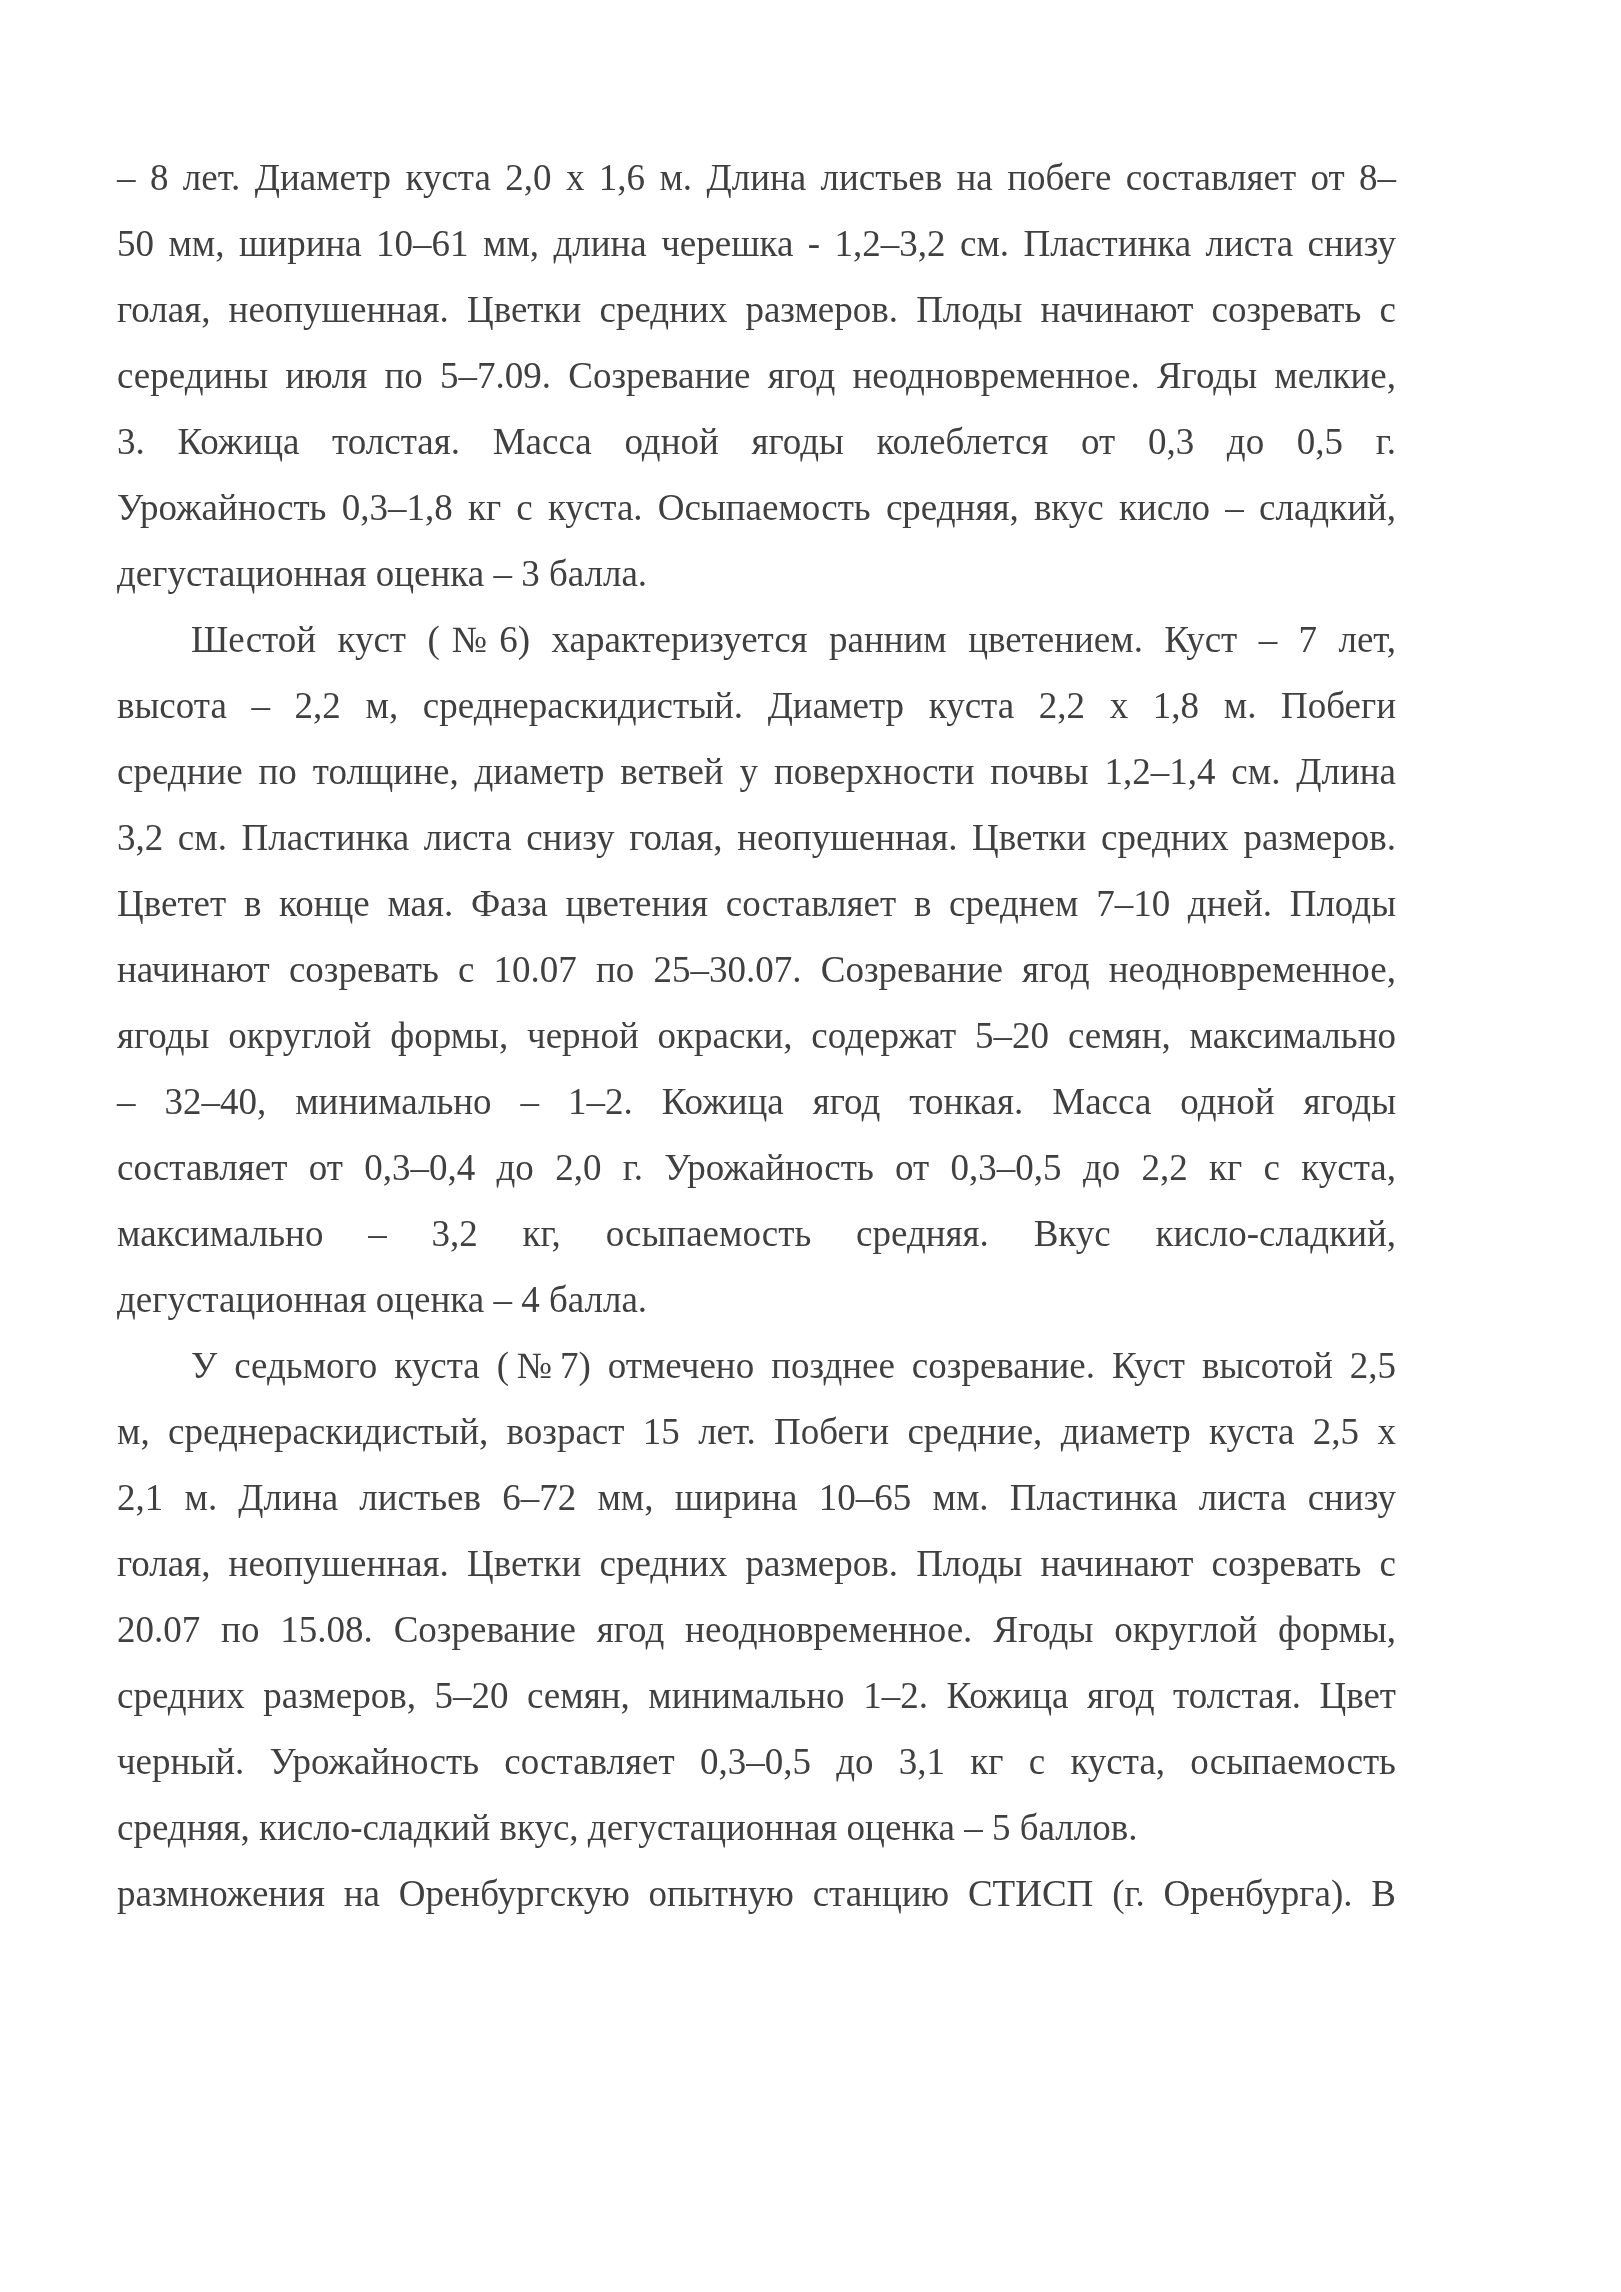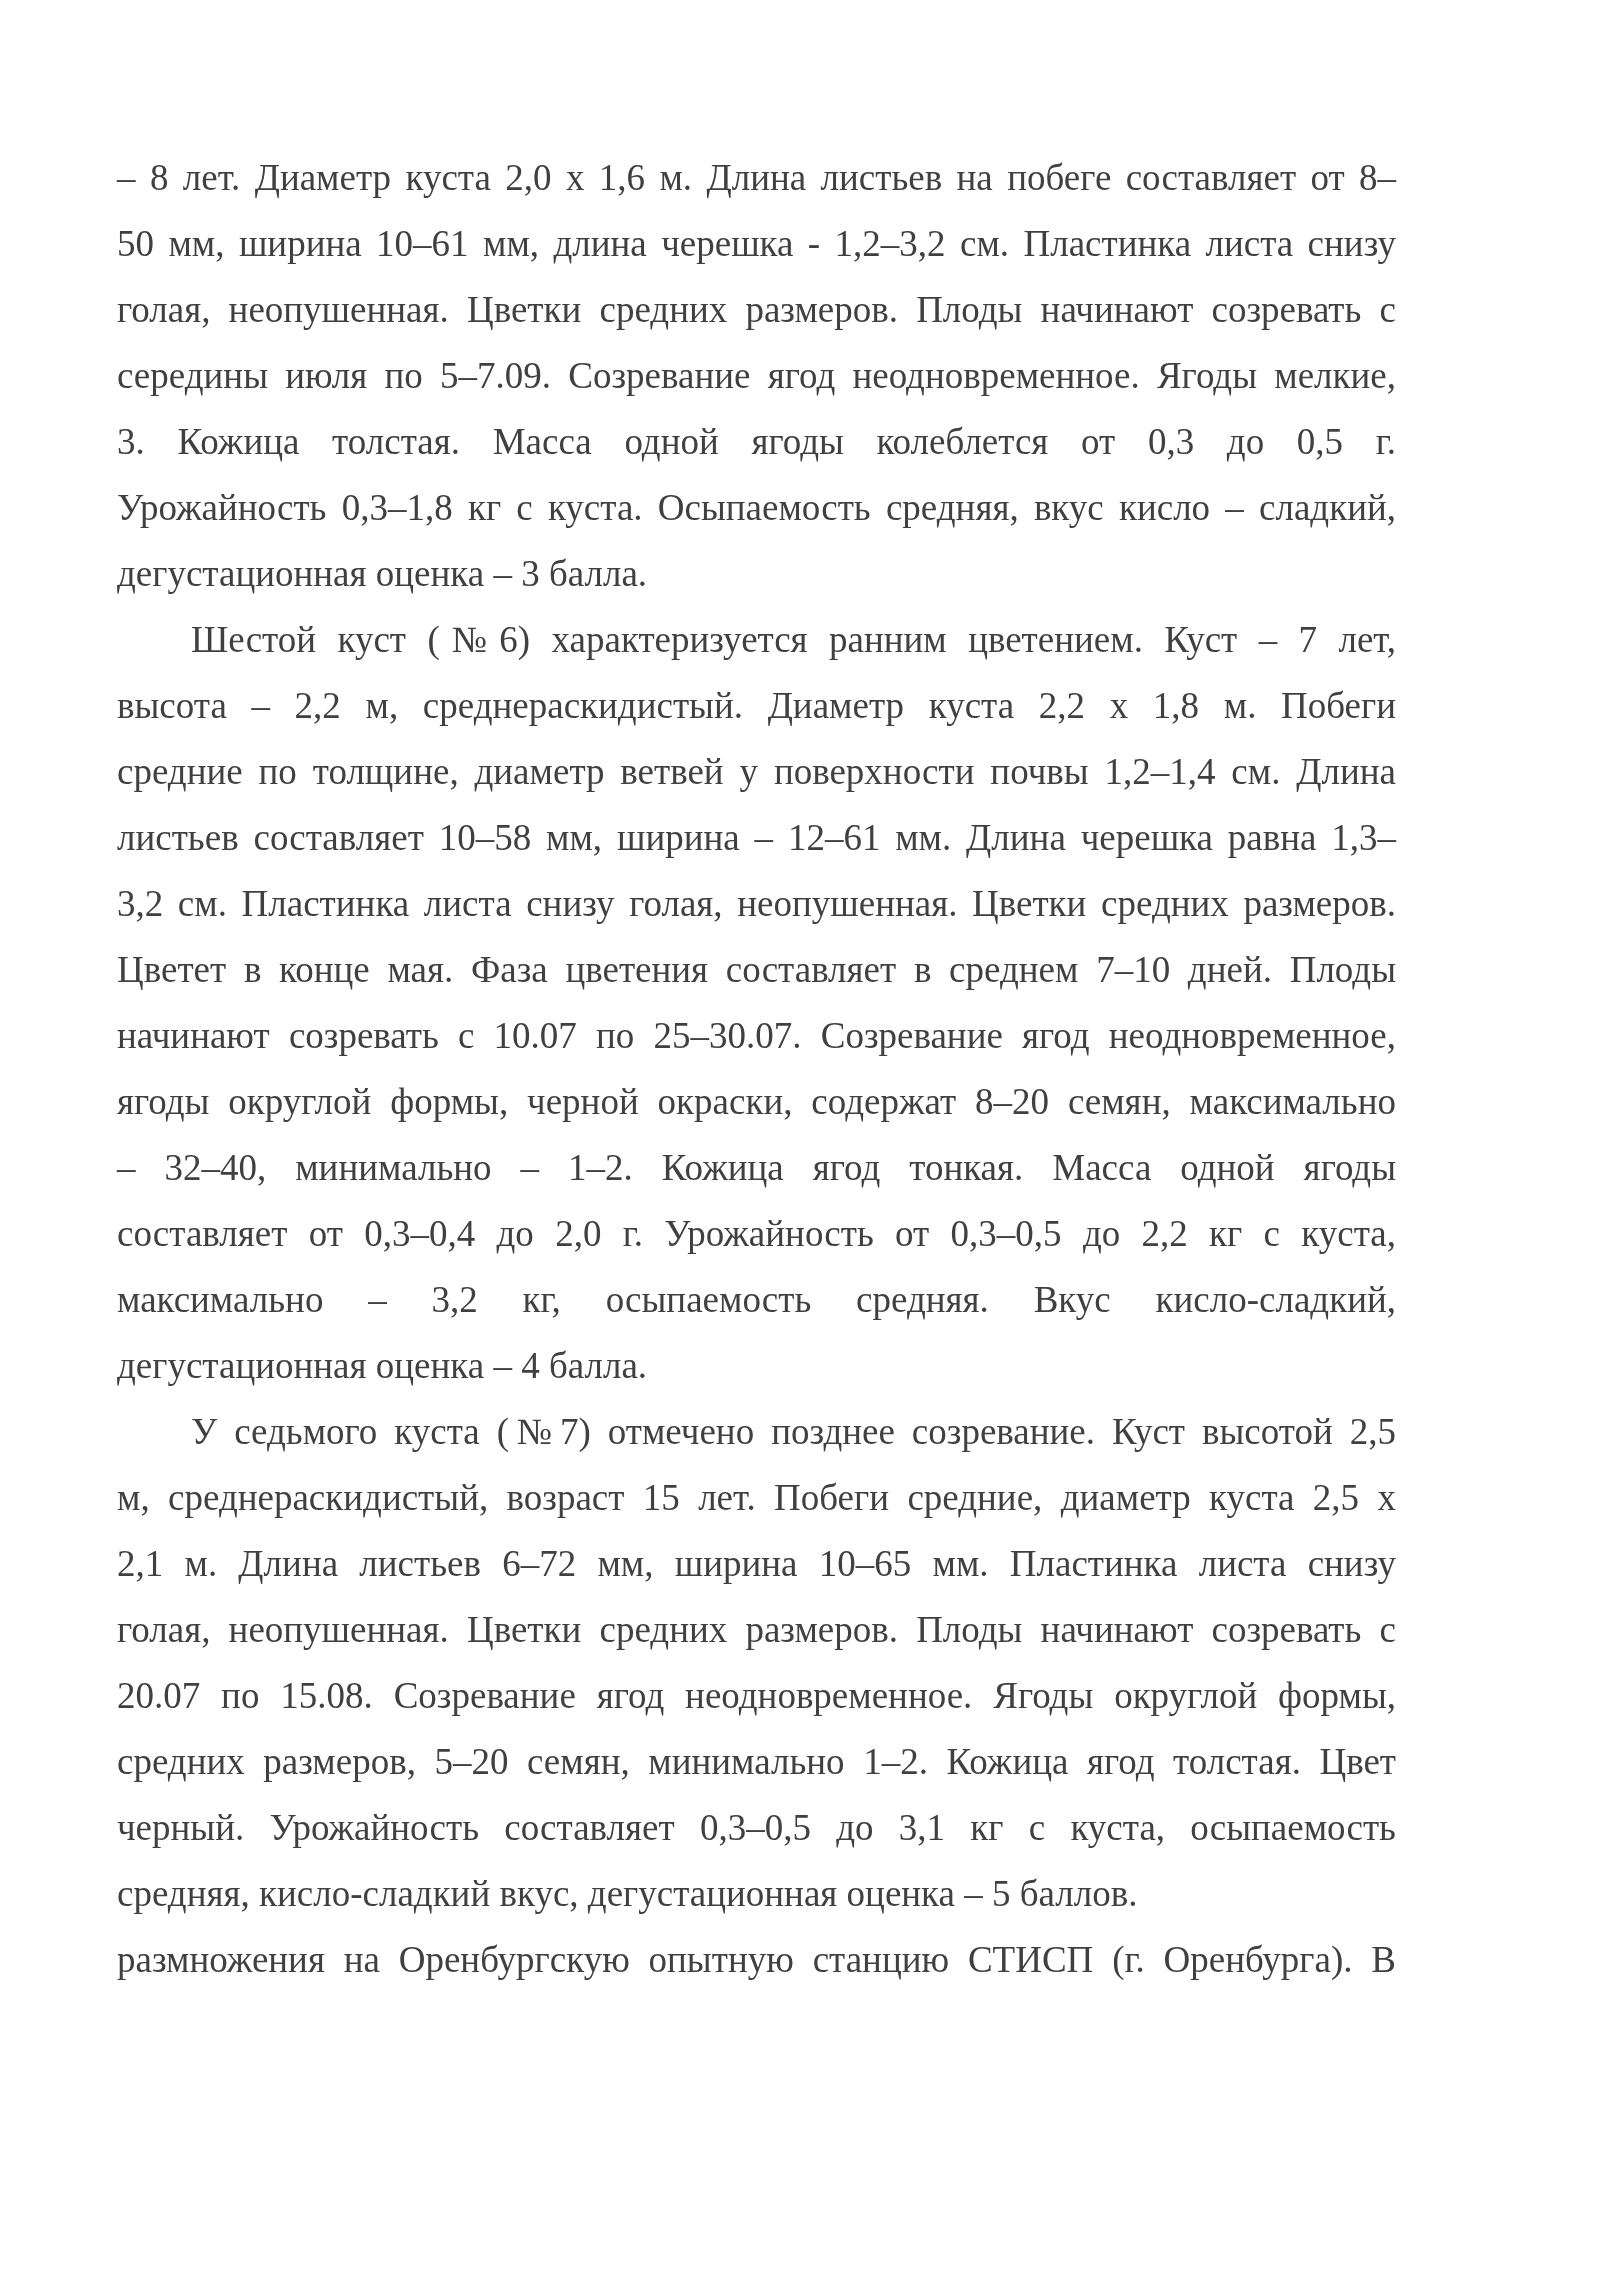--- a/index.html
+++ b/index.html
@@ -48,25 +48,24 @@
       <div class="line">– 8 лет. Диаметр куста 2,0 х 1,6 м. Длина листьев на побеге составляет от 8–</div>
       <div class="line">50 мм, ширина 10–61 мм, длина черешка - 1,2–3,2 см. Пластинка листа снизу</div>
       <div class="line">голая, неопушенная. Цветки средних размеров. Плоды начинают созревать с</div>
       <div class="line">середины июля по 5–7.09. Созревание ягод неодновременное. Ягоды мелкие,</div>
       <div class="line">3. Кожица толстая. Масса одной ягоды колеблется от 0,3 до 0,5 г.</div>
       <div class="line">Урожайность 0,3–1,8 кг с куста. Осыпаемость средняя, вкус кисло – сладкий,</div>
       <div class="line last">дегустационная оценка – 3 балла.</div>
       <div class="line indent">Шестой куст (№6) характеризуется ранним цветением. Куст – 7 лет,</div>
       <div class="line">высота – 2,2 м, среднераскидистый. Диаметр куста 2,2 х 1,8 м. Побеги</div>
       <div class="line">средние по толщине, диаметр ветвей у поверхности почвы 1,2–1,4 см. Длина</div>
-      <div class="line">листьев составляет 10–58 мм, ширина – 12–61 мм. Длина черешка равна 1,3–</div>
       <div class="line">3,2 см. Пластинка листа снизу голая, неопушенная. Цветки средних размеров.</div>
       <div class="line">Цветет в конце мая. Фаза цветения составляет в среднем 7–10 дней. Плоды</div>
       <div class="line">начинают созревать с 10.07 по 25–30.07. Созревание ягод неодновременное,</div>
-      <div class="line">ягоды округлой формы, черной окраски, содержат 8–20 семян, максимально</div>
+      <div class="line">ягоды округлой формы, черной окраски, содержат 5–20 семян, максимально</div>
       <div class="line">– 32–40, минимально – 1–2. Кожица ягод тонкая. Масса одной ягоды</div>
       <div class="line">составляет от 0,3–0,4 до 2,0 г. Урожайность от 0,3–0,5 до 2,2 кг с куста,</div>
       <div class="line">максимально – 3,2 кг, осыпаемость средняя. Вкус кисло-сладкий,</div>
       <div class="line last">дегустационная оценка – 4 балла.</div>
       <div class="line indent">У седьмого куста (№7) отмечено позднее созревание. Куст высотой 2,5</div>
       <div class="line">м, среднераскидистый, возраст 15 лет. Побеги средние, диаметр куста 2,5 х</div>
       <div class="line">2,1 м. Длина листьев 6–72 мм, ширина 10–65 мм. Пластинка листа снизу</div>
       <div class="line">голая, неопушенная. Цветки средних размеров. Плоды начинают созревать с</div>
       <div class="line">20.07 по 15.08. Созревание ягод неодновременное. Ягоды округлой формы,</div>
       <div class="line">средних размеров, 5–20 семян, минимально 1–2. Кожица ягод толстая. Цвет</div>

